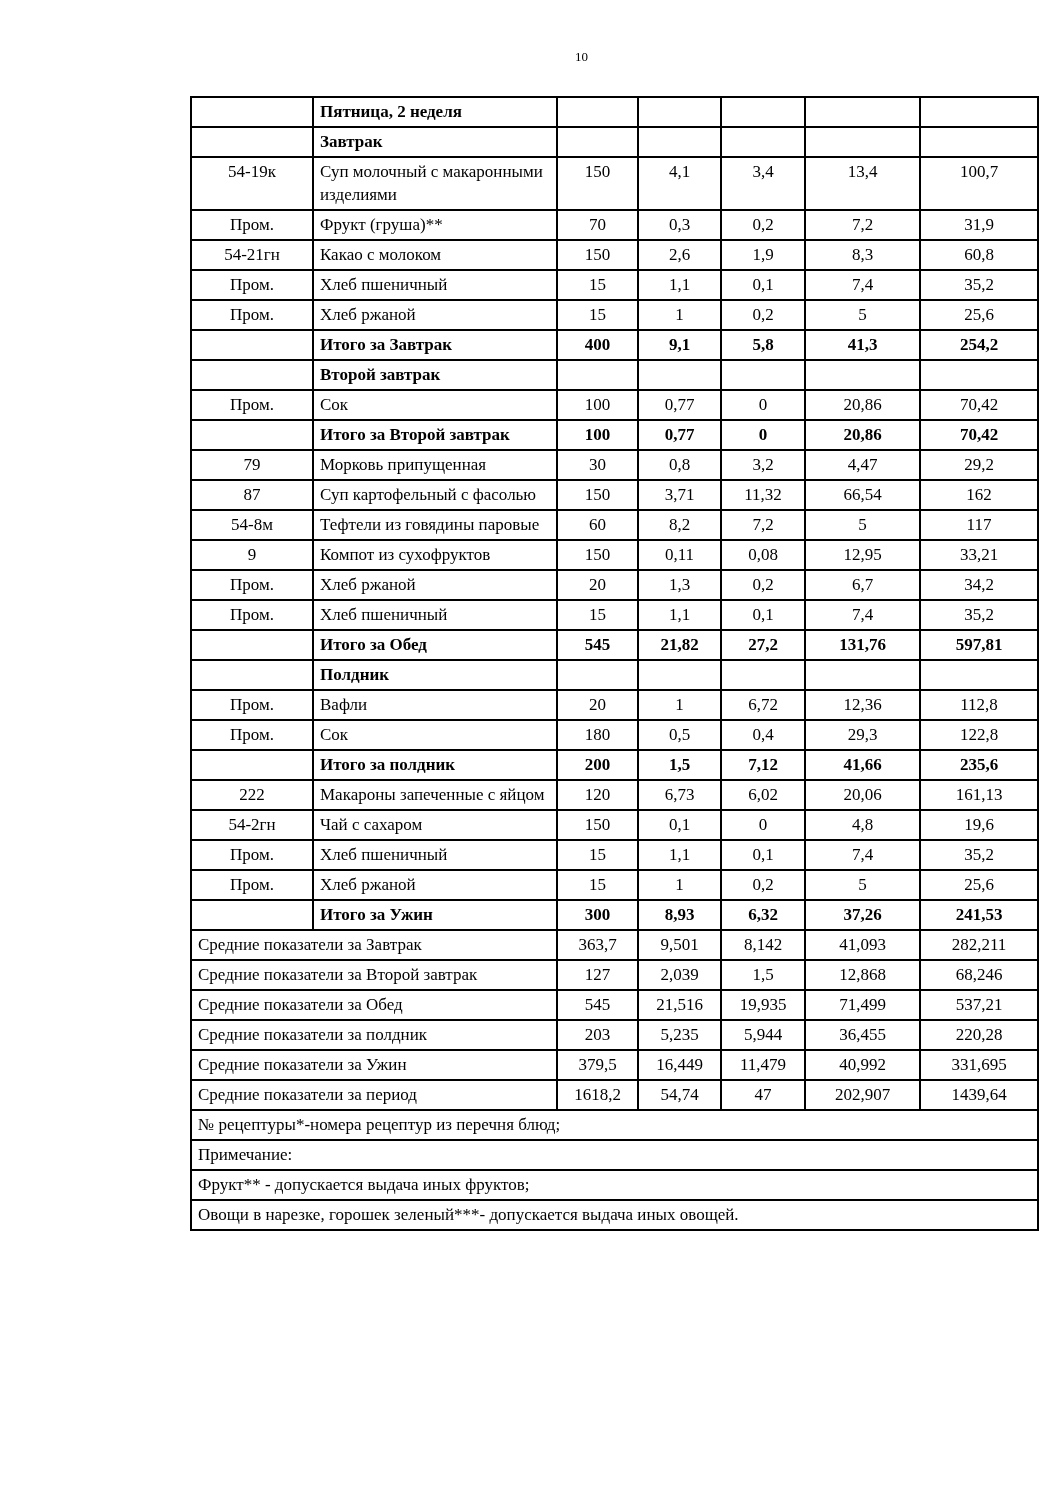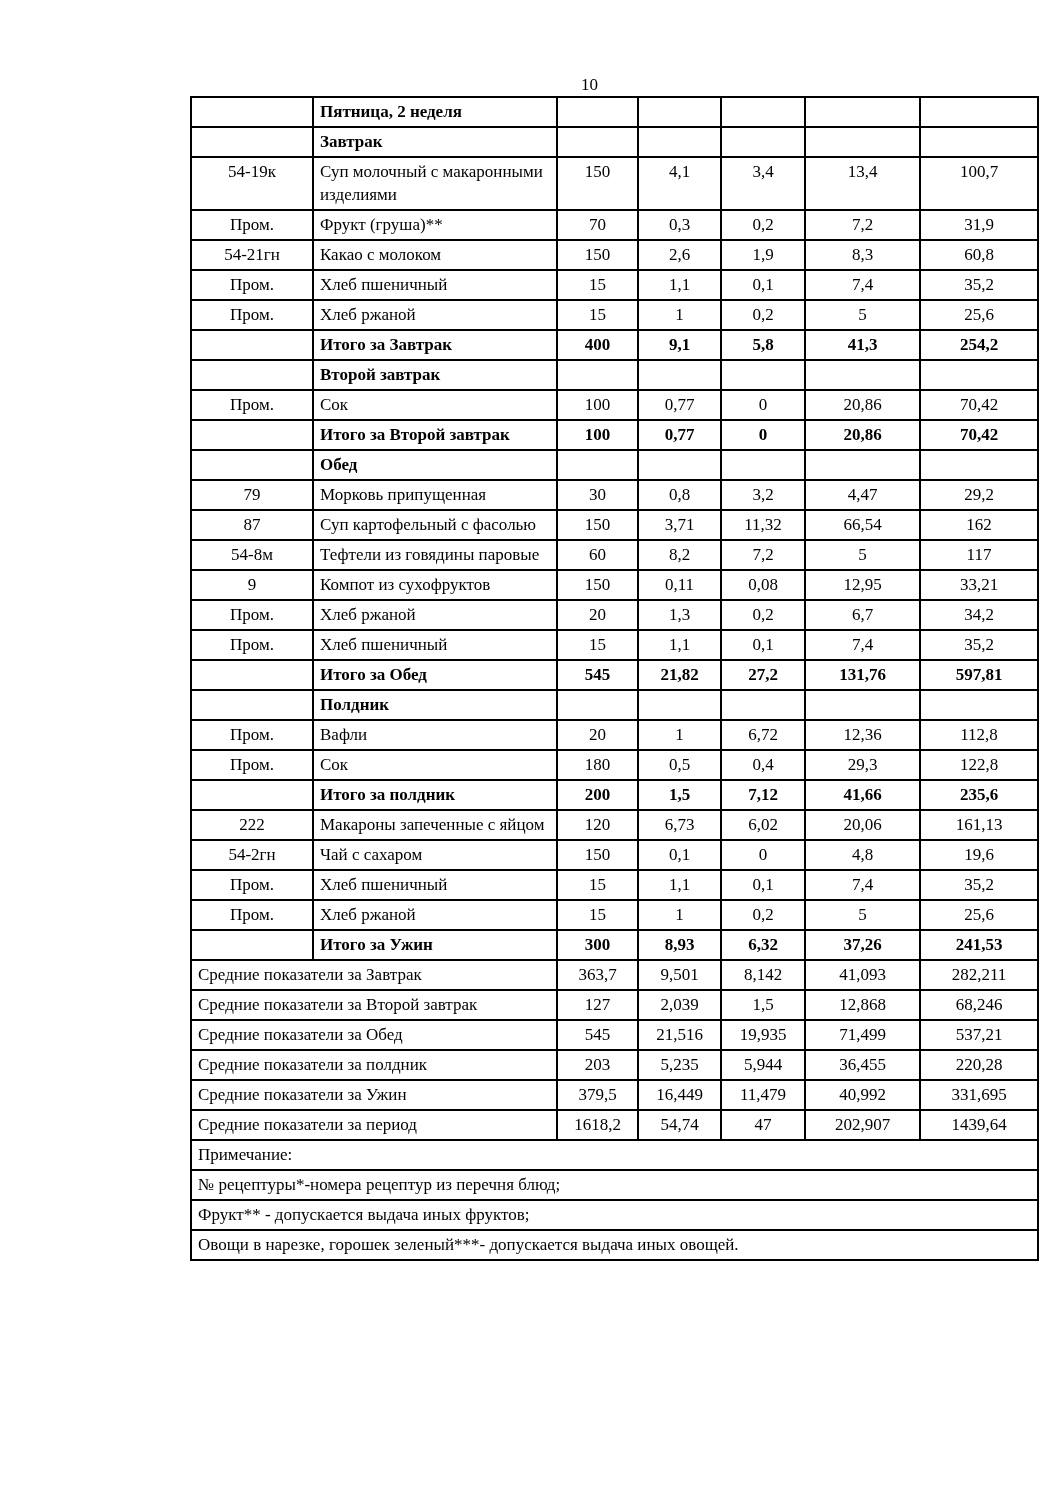--- a/index.html
+++ b/index.html
@@ -12,26 +12,25 @@
     width: 1061px;
     height: 1500px;
     background: #ffffff;
     font-family: "Liberation Serif", "DejaVu Serif", serif;
     color: #000000;
     overflow: hidden;
   }
   .page-number {
     position: absolute;
     top: 46px;
-    left: 166px;
+    left: 158px;
     width: 847px;
     text-align: center;
-    font-size: 17px;
+    font-size: 13px;
     line-height: 22px;
-    margin-top: 28px;
   }
   table.menu {
     position: absolute;
     top: 96px;
     left: 158px;
     width: 847px;
     border-collapse: collapse;
     table-layout: fixed;
     font-size: 17px;
     margin-left: 32px;
@@ -159,29 +158,20 @@
         </tr>
         <tr class="r-total">
           <td class="c-code"></td>
           <td class="c-name">Итого за Второй завтрак</td>
           <td class="c-val">100</td>
           <td class="c-val">0,77</td>
           <td class="c-val">0</td>
           <td class="c-val">20,86</td>
           <td class="c-val">70,42</td>
         </tr>
-        <tr class="r-section">
-          <td class="c-code"></td>
-          <td class="c-name">Обед</td>
-          <td class="c-val"></td>
-          <td class="c-val"></td>
-          <td class="c-val"></td>
-          <td class="c-val"></td>
-          <td class="c-val"></td>
-        </tr>
         <tr class="r-item">
           <td class="c-code">79</td>
           <td class="c-name">Морковь припущенная</td>
           <td class="c-val">30</td>
           <td class="c-val">0,8</td>
           <td class="c-val">3,2</td>
           <td class="c-val">4,47</td>
           <td class="c-val">29,2</td>
         </tr>
         <tr class="r-item">
@@ -361,24 +351,24 @@
         </tr>
         <tr class="r-avg">
           <td class="c-name" colspan="2">Средние показатели за период</td>
           <td class="c-val">1618,2</td>
           <td class="c-val">54,74</td>
           <td class="c-val">47</td>
           <td class="c-val">202,907</td>
           <td class="c-val">1439,64</td>
         </tr>
         <tr class="r-note">
+          <td class="c-name" colspan="7">№ рецептуры*-номера рецептур из перечня блюд;</td>
+        </tr>
+        <tr class="r-note">
           <td class="c-name" colspan="7">Примечание:</td>
-        </tr>
-        <tr class="r-note">
-          <td class="c-name" colspan="7">№ рецептуры*-номера рецептур из перечня блюд;</td>
         </tr>
         <tr class="r-note">
           <td class="c-name" colspan="7">Фрукт** - допускается выдача иных фруктов;</td>
         </tr>
         <tr class="r-note">
           <td class="c-name" colspan="7">Овощи в нарезке, горошек зеленый***- допускается выдача иных овощей.</td>
         </tr>
       </tbody>
   </table>
 </div>

